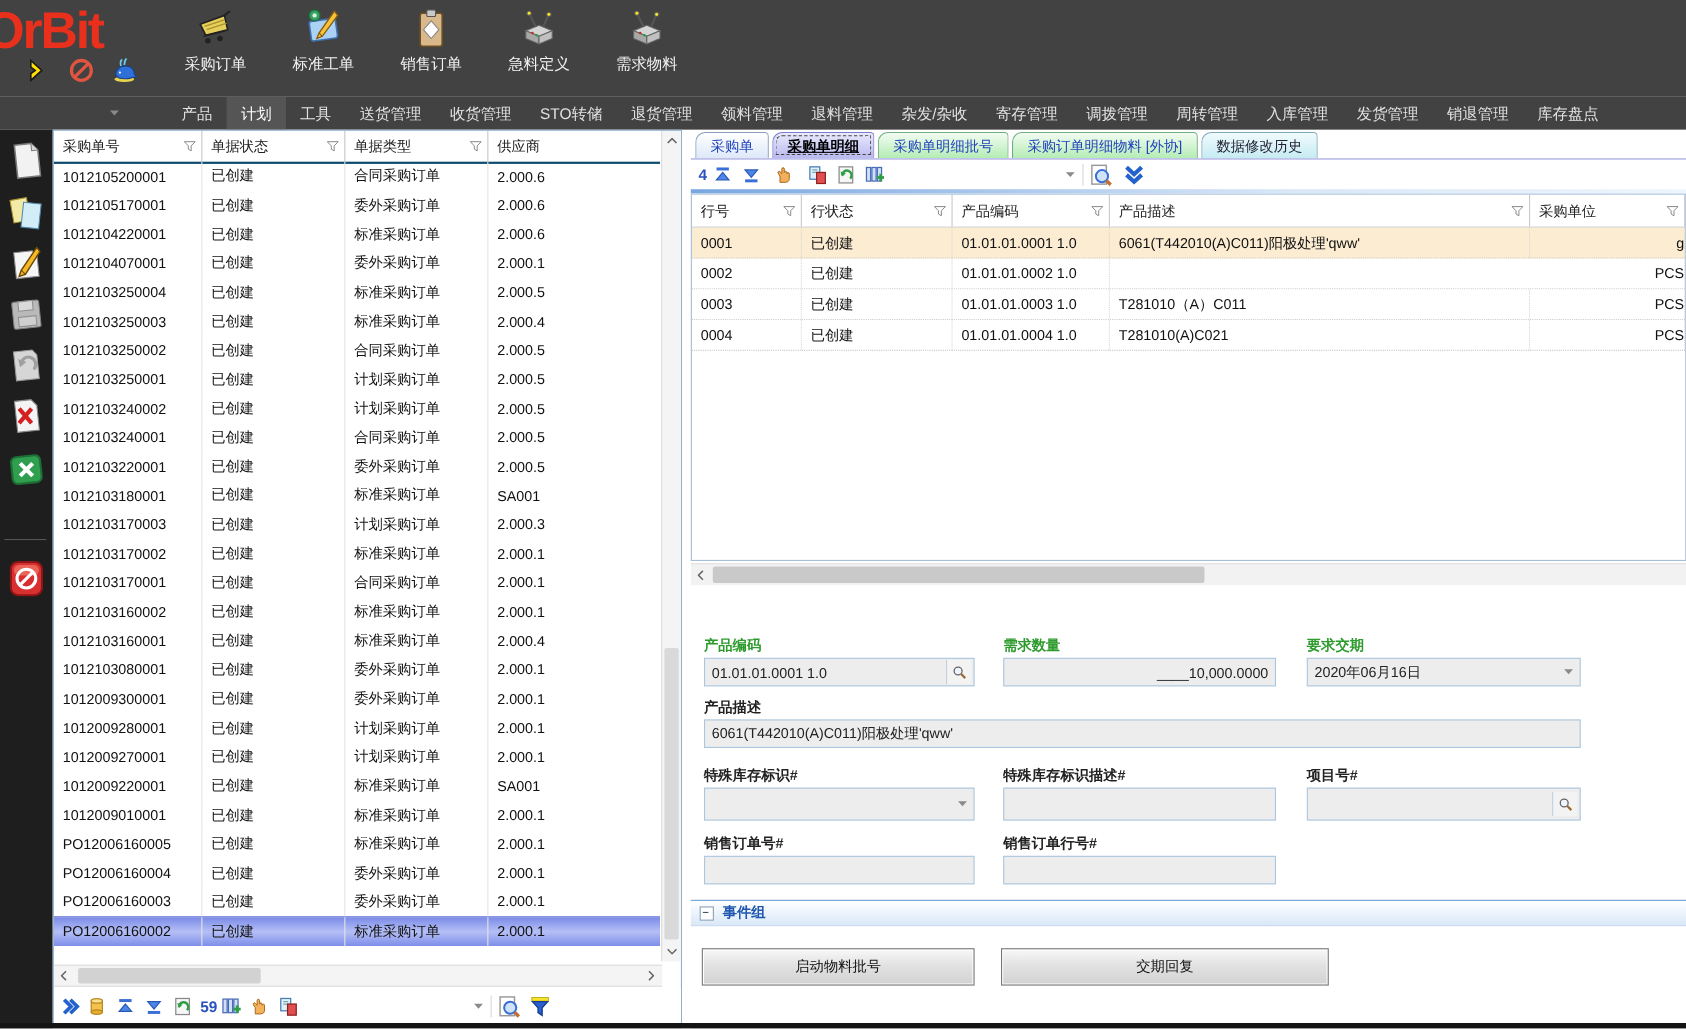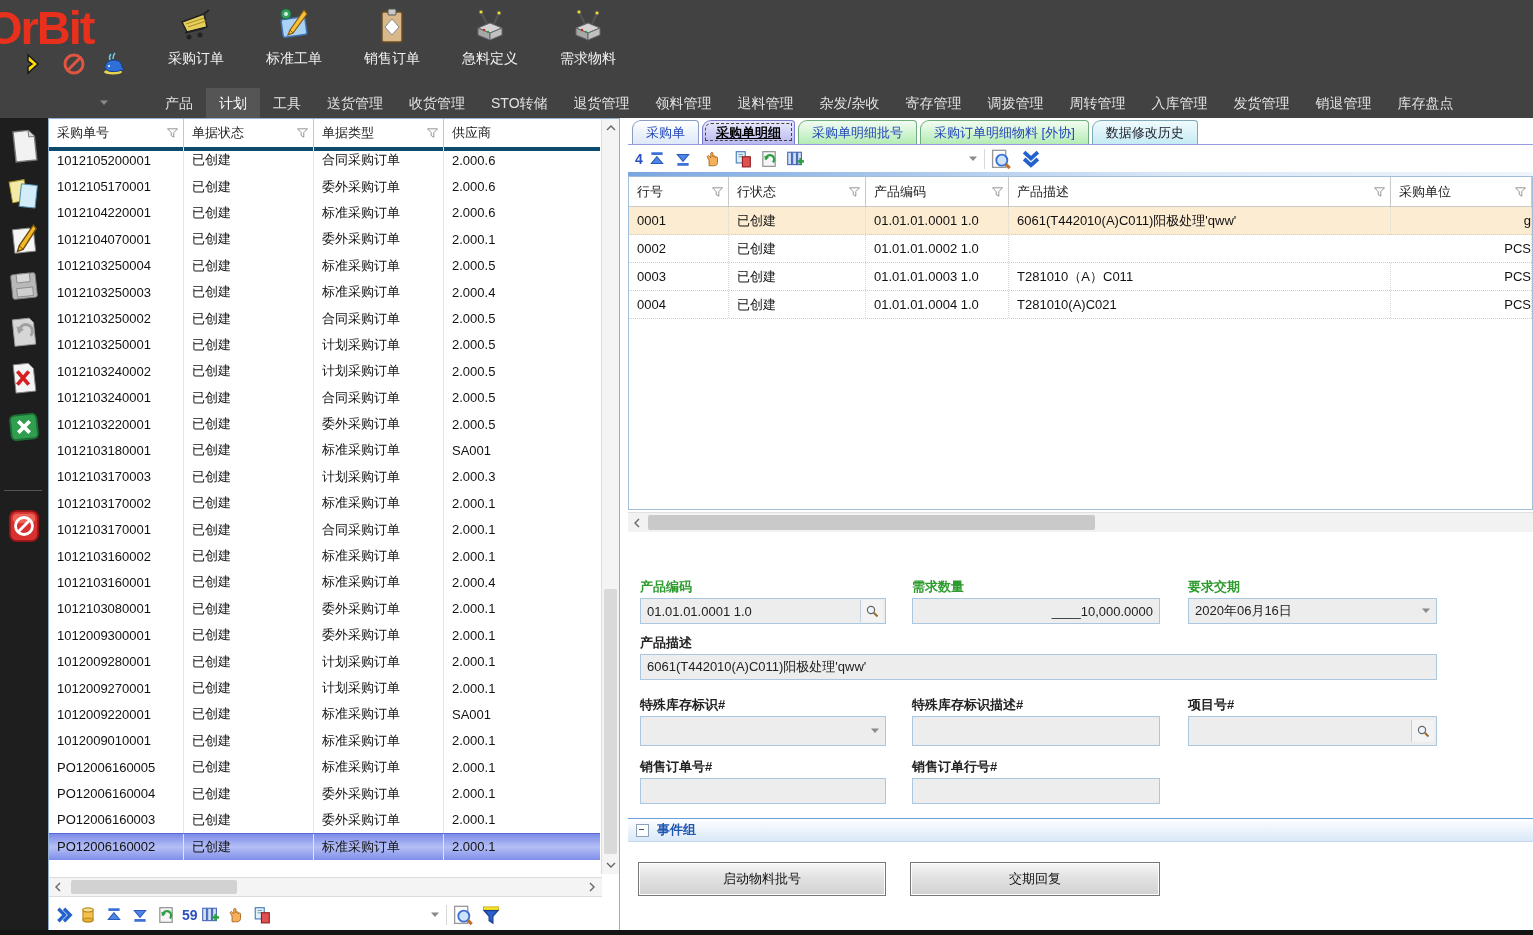--- a/index.html
+++ b/index.html
@@ -18,21 +18,21 @@
   .mb-dd{position:absolute;left:98px;top:11px;width:12px;height:8px;}
   #menu-items{display:flex;margin-left:152px;}
   .mi{padding:0 13px;line-height:30px;font-size:14px;color:#e2e2e2;white-space:nowrap;}
   .mi.active{background:#555;color:#fff;}
   
   .leftstrip{position:absolute;left:0;top:118px;width:48px;height:817px;background:#1e1e1e;}
   .lsi{position:absolute;left:7px;width:34px;height:40px;}
   .ls-sep{position:absolute;left:4px;width:38px;height:1px;background:#555;}
   
   .leftpanel{position:absolute;left:48px;top:118px;width:572px;height:813px;background:#fff;border:1px solid #8fb0d0;box-sizing:border-box;}
-  .lheader{position:absolute;left:0;top:0;width:551px;height:28px;display:flex;background:#fff;border-bottom:4px solid #0c4a6e;font-size:13px;color:#222;}
+  .lheader{position:absolute;left:0;top:0;width:551px;height:28px;display:flex;background:#fff;border-bottom:2px solid #0c4a6e;font-size:13px;color:#222;}
   .lrows{position:absolute;left:0;top:28px;width:551px;height:714px;overflow:hidden;}
   .lrow{display:flex;height:26.4px;font-size:13px;color:#111;}
   .lrow.sel{background:linear-gradient(#7b8be7,#b5bff6 50%,#7e8ee9);border-top:1px solid #5969d6;box-sizing:border-box;}
   .lc{height:100%;display:flex;align-items:center;padding-left:8px;border-right:1px solid #e4e4e4;overflow:hidden;white-space:nowrap;box-sizing:border-box;}
   .lheader .lc{border-right:1px solid #c6c6c6;}
   .c0{width:135px;}.c1{width:130px;}.c2{width:130px;}.c3{flex:1;border-right:none!important;}
   .hfun{margin-left:auto;margin-right:5px;flex:none;}
   
   .vsb{position:absolute;right:0;top:0;width:18px;height:755px;background:#f4f4f4;border-left:1px solid #dcdcdc;box-sizing:border-box;}
   .vsb .arr{position:absolute;left:0;width:17px;height:17px;display:flex;align-items:center;justify-content:center;}
@@ -800,17 +800,17 @@
     </div>
     <div class="field" style="left:284px;top:660px;width:248px">
       <span class="val"></span>
     </div>
 
     <div class="band" style="top:700px">
       <span class="minusbox"></span>
       <span class="btitle">事件组</span>
     </div>
     <div class="ebtn" style="left:10px;top:744px;width:248px">启动物料批号</div>
-    <div class="ebtn" style="left:282px;top:744px;width:250px">交期回复</div>
+    <div class="ebtn" style="left:282px;top:744px;width:298px">交期回复</div>
   </div>
 
   <div class="bottomstrip"></div>
 </div>
 
 </body></html>

